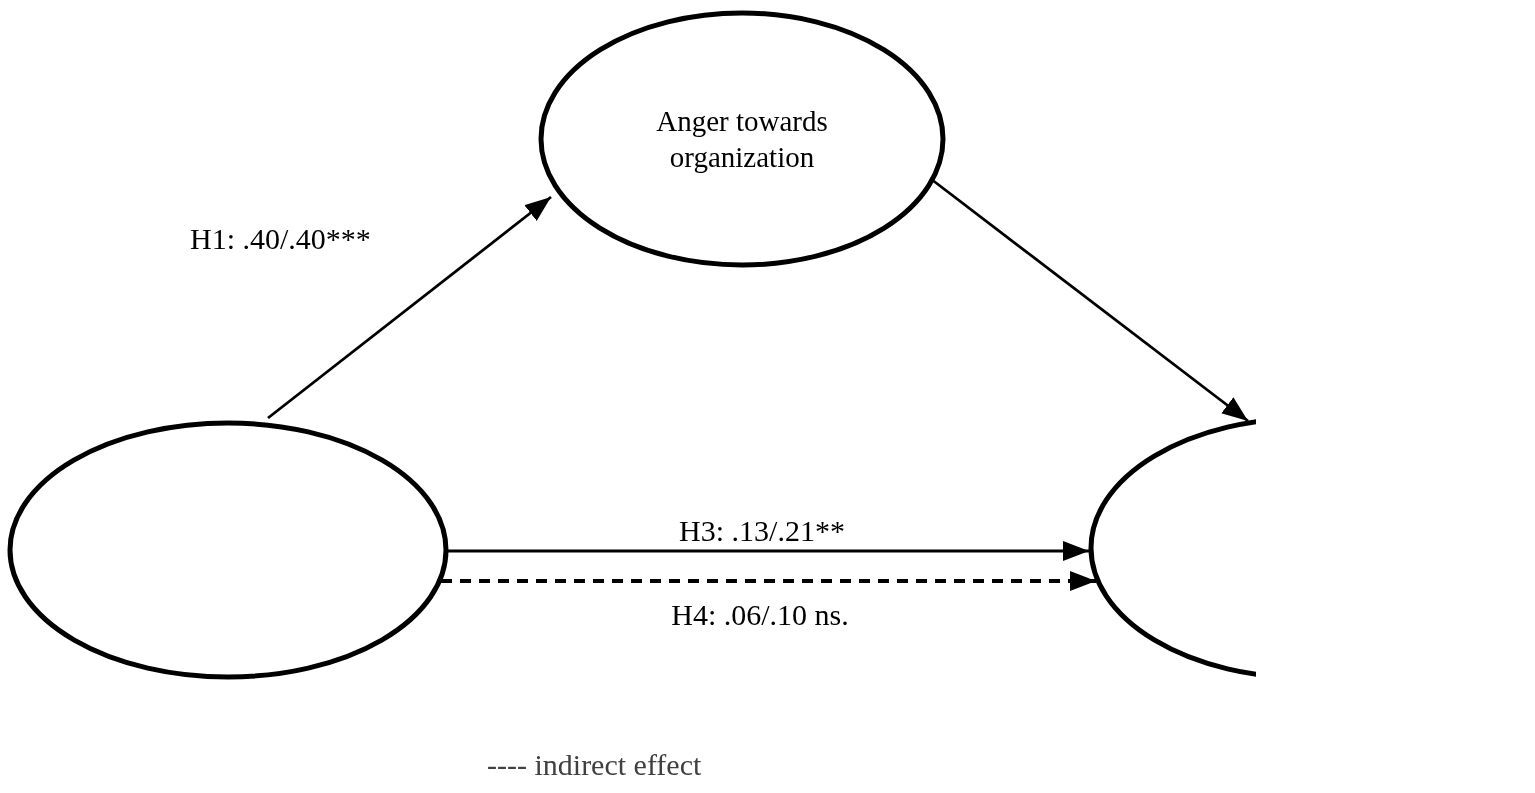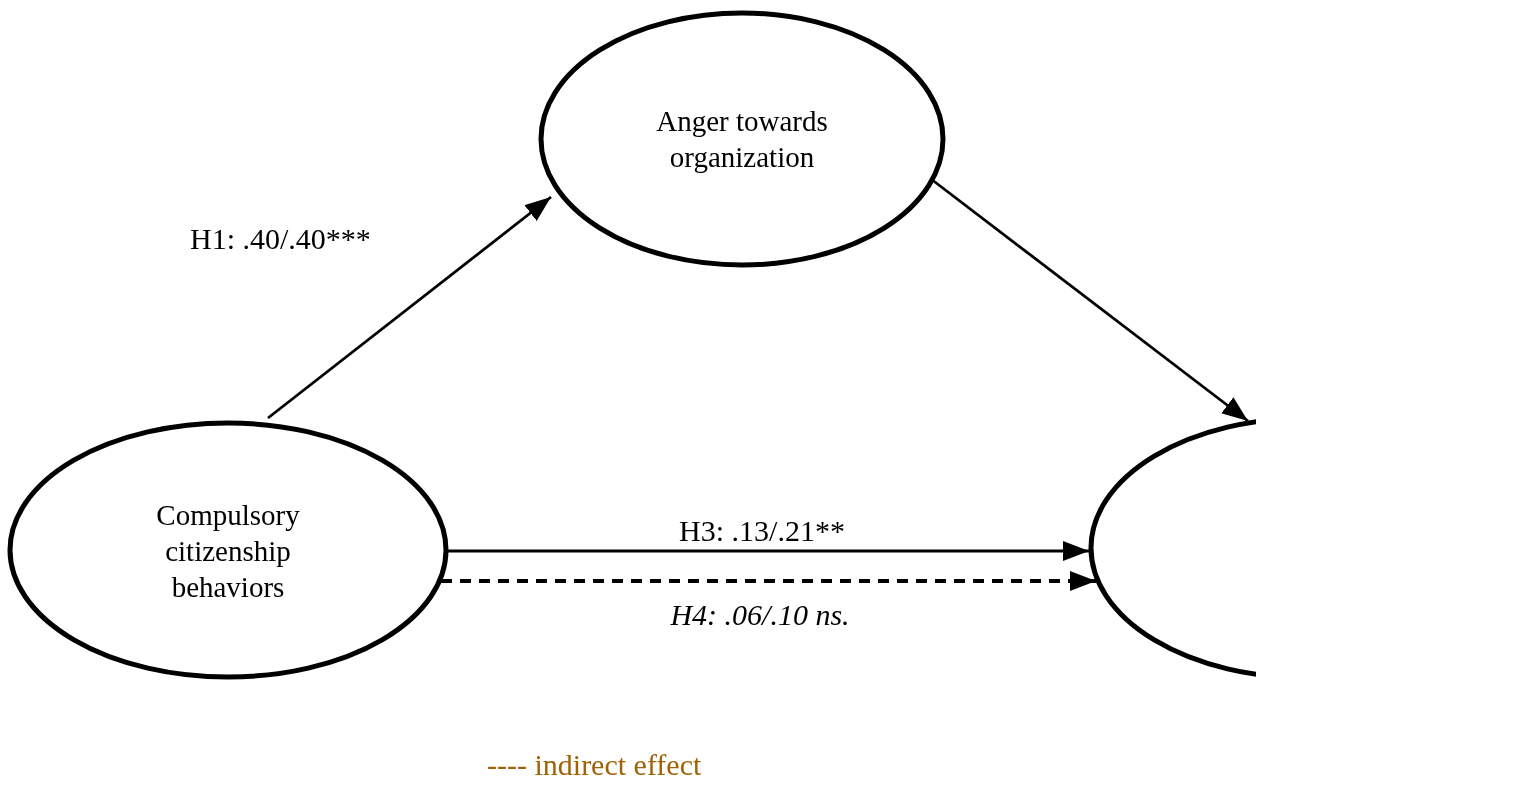--- a/index.html
+++ b/index.html
@@ -34,28 +34,28 @@
   .node-label.moral  { left: 1307px; top: 549px; }
   .path-label {
     position: absolute;
     font-size: 30px;
     color: #000000;
     white-space: nowrap;
   }
   .path-label.h1 { left: 190px;  top: 222px; text-align: center; }
   .path-label.h2 { left: 1070px; top: 246px; }
   .path-label.h3 { left: 762px;  top: 514px; transform: translateX(-50%); }
-  .path-label.h4 { left: 760px;  top: 598px; transform: translateX(-50%); font-style: italic; }
+  .path-label.h4 { left: 760px;  top: 598px; transform: translateX(-50%); }
   .legend {
     position: absolute;
     left: 487px;
     top: 748px;
     display: flex;
     font-size: 30px;
-    color: #a16207;
+    color: #404040;
     white-space: nowrap;
   }
 </style>
 </head>
 <body>
 
 <div class="canvas">
 
   <svg width="1535" height="793" viewBox="0 0 1535 793">
     <defs>
@@ -72,23 +72,20 @@
 
     <line x1="931" y1="179" x2="1248" y2="421" stroke="#000000" stroke-width="2.8" marker-end="url(#arrowhead)"></line>
 
     <line x1="445" y1="551" x2="1089" y2="551" stroke="#000000" stroke-width="3" marker-end="url(#arrowhead)"></line>
 
     <line x1="441" y1="581" x2="1096" y2="581" stroke="#000000" stroke-width="4" stroke-dasharray="11 8" marker-end="url(#arrowhead)"></line>
   </svg>
 
   <div class="node-label anger">Anger towards
 organization</div>
-  <div class="node-label ccb">Compulsory
-citizenship
-behaviors</div>
 
   <div class="path-label h1">H1: .40/.40***</div>
   <div class="path-label h3">H3: .13/.21**</div>
   <div class="path-label h4">H4: .06/.10 ns.</div>
 
   <div class="legend">
     <span>---- indirect effect</span>
   </div>
 
 </div>

